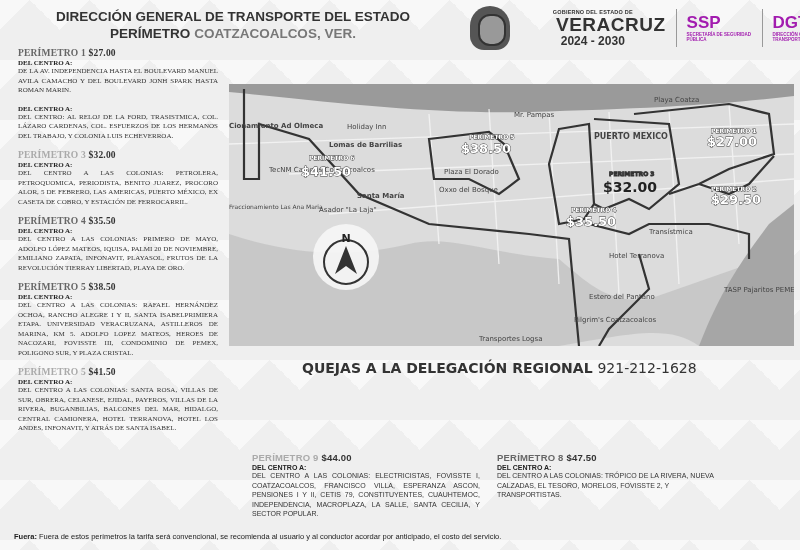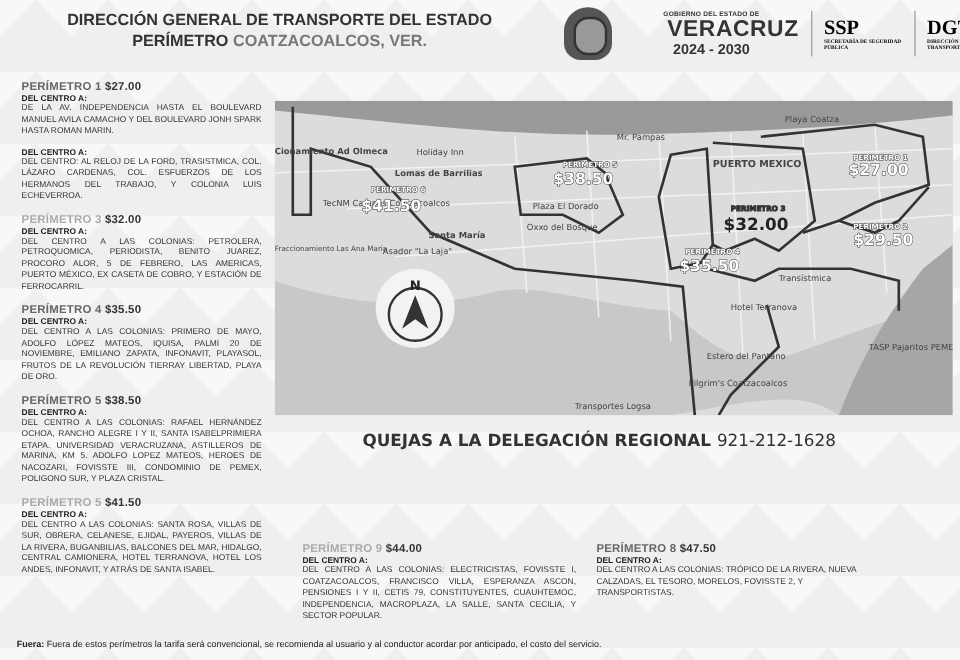--- a/index.html
+++ b/index.html
@@ -22,21 +22,21 @@
   }
   .hdr-title .city { color:#777; }
   .logos { position:absolute; left:470px; top:6px; display:flex; align-items:center; }
   .shield { width:40px; height:44px; border-radius:20px 20px 14px 14px; background:#555; position:relative; margin-right:10px; }
   .shield:after{content:"";position:absolute;left:8px;top:8px;width:24px;height:28px;border-radius:12px;background:#999;border:2px solid #333;}
   .gov { text-align:center; font-family:"Liberation Sans",sans-serif; font-weight:700; color:#333; }
   .gov .s { font-size:5.5px; letter-spacing:.2px; }
   .gov .b { font-size:19px; line-height:19px; letter-spacing:.5px;margin-left:36px; }
   .gov .y { font-size:12px; }
   .sep { width:1px; height:38px; background:#999; margin:0 10px; }
-  .org { font-family:Liberation Serif, serif; color:#000000; }
+  .org { font-family:Liberation Sans, sans-serif; color:#a21caf; }
   .org .b { font-size:17px; font-weight:700; line-height:18px; }
   .org .s { font-size:4.5px; font-weight:700; line-height:5px; width:65px; }
 
   .col { position:absolute; font-family:"Liberation Sans",sans-serif; }
   .p-head { font-size:9.5px; font-weight:700; color:#555; letter-spacing:.2px; }
   .p-head .pn { color:#666; }
   .p-head .pn.light { color:#aaa; }
   .p-head .price { color:#333; }
   .del { font-size:7px; font-weight:700; color:#222; margin-top:1px; }
   .desc { font-size:7px; color:#333; line-height:9.5px; text-align:justify; }
@@ -82,21 +82,21 @@
     <div class="b">SSP</div>
     <div class="s">SECRETARÍA DE SEGURIDAD PÚBLICA</div>
   </div>
   <div class="sep"></div>
   <div class="org">
     <div class="b">DGTE</div>
     <div class="s">DIRECCIÓN GENERAL DE TRANSPORTE DEL ESTADO</div>
   </div>
 </div>
 
-<div class="col" style="left:18px; top:67px; width:200px;">
+<div class="col" style="left:18px; top:48px; width:200px;font-family:Liberation Serif, serif;">
   <div class="block">
     <div class="p-head"><span class="pn">PERÍMETRO 1</span> <span class="price">$27.00</span></div>
     <div class="del">DEL CENTRO A:</div>
     <div class="desc">DE LA AV. INDEPENDENCIA HASTA EL BOULEVARD MANUEL AVILA CAMACHO Y DEL BOULEVARD JONH SPARK HASTA ROMAN MARIN.</div>
   </div>
   <div class="block">
     <div class="del">DEL CENTRO A:</div>
     <div class="desc">DEL CENTRO: AL RELOJ DE LA FORD, TRASISTMICA, COL. LÁZARO CARDENAS, COL. ESFUERZOS DE LOS HERMANOS DEL TRABAJO, Y COLONIA LUIS ECHEVERROA.</div>
   </div>
   <div class="block">

